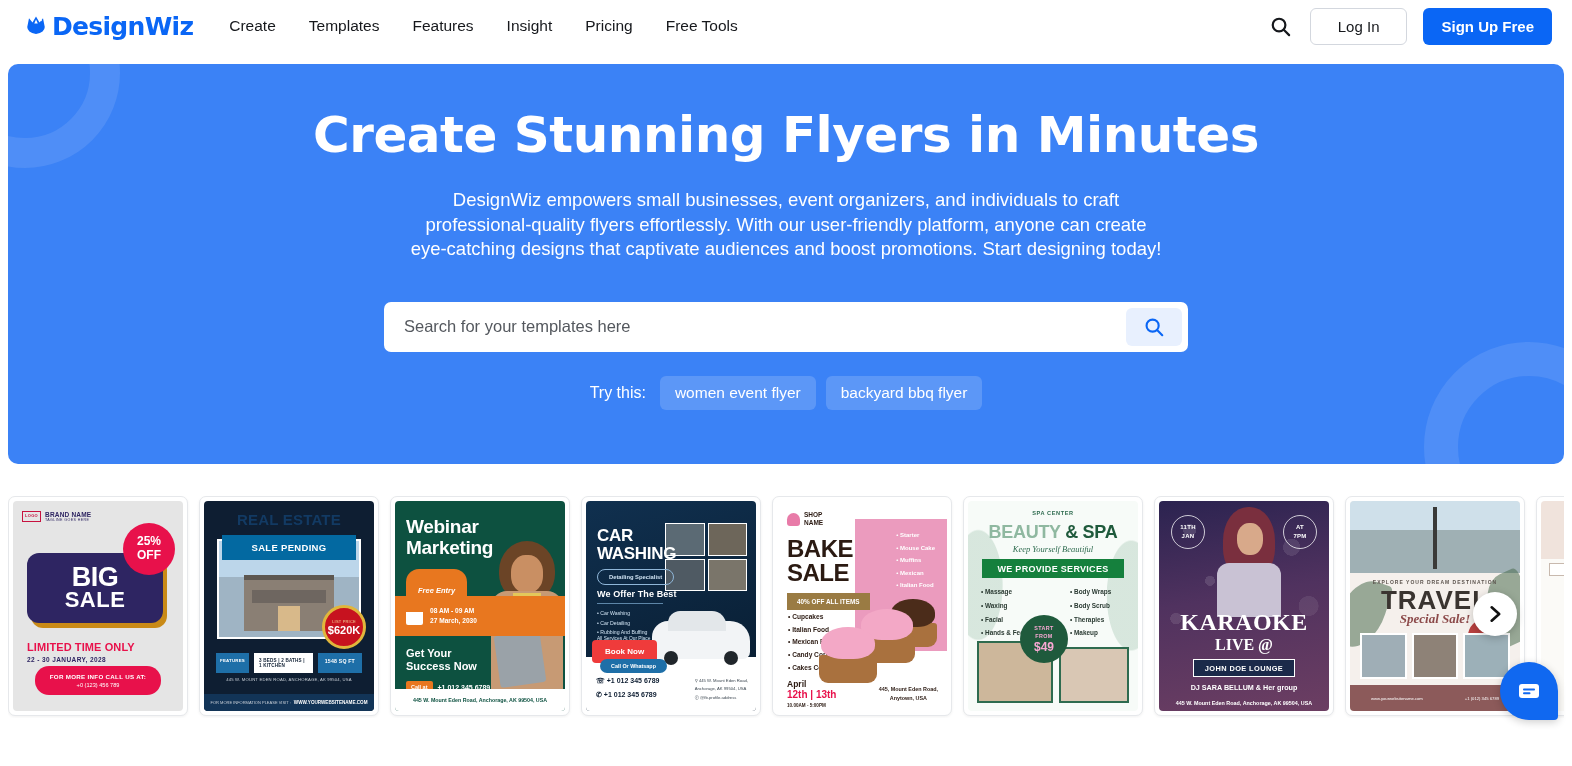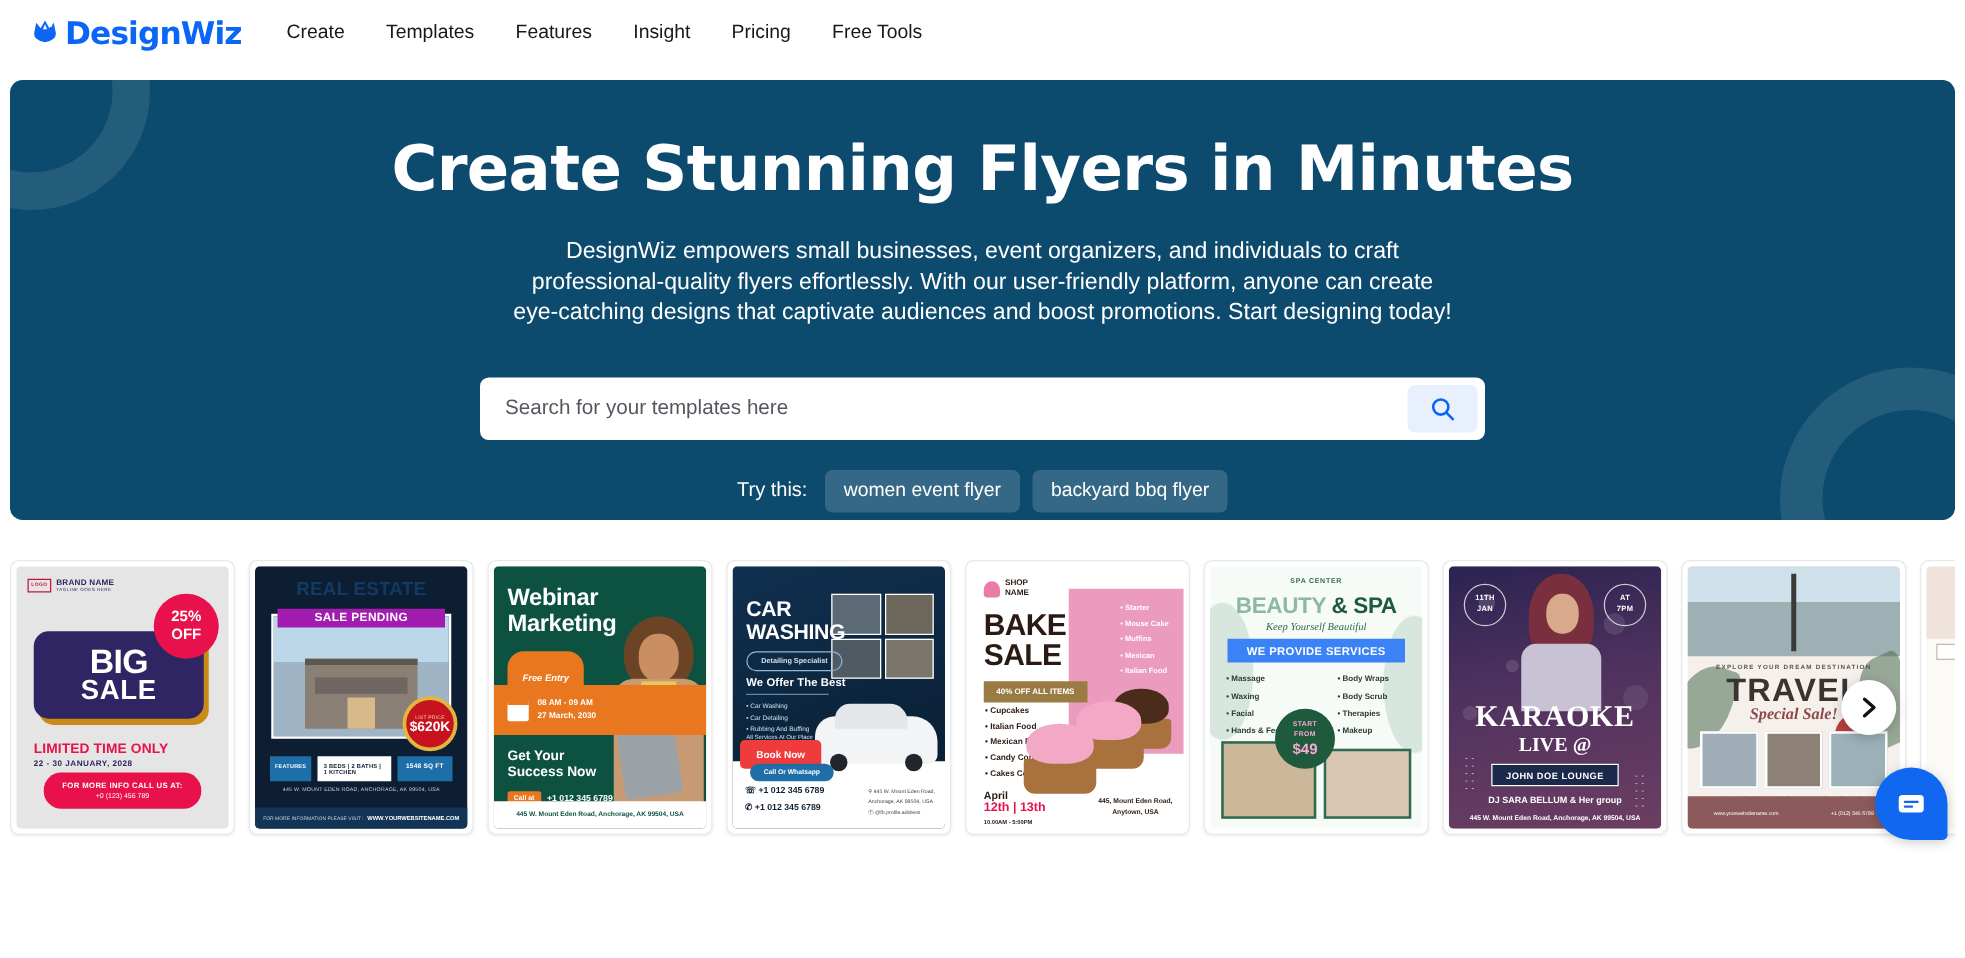--- a/index.html
+++ b/index.html
@@ -73,22 +73,22 @@
     color: #ffffff;
     cursor: pointer;
     font-family: "Liberation Sans", sans-serif;
     white-space: nowrap;
   }
 
   
   .hero-wrap { padding: 12px 8px 0 8px; }
   .hero {
     position: relative;
-    height: 352px;
-    background: #0c4a6e;
+    height: 400px;
+    background: #3b82f6;
     border-radius: 10px;
     overflow: hidden;
     text-align: center;
   }
   .hero-deco-tl {
     position: absolute;
     left: -78px; top: -86px;
     width: 190px; height: 190px;
     border-radius: 50%;
     border: 30px solid rgba(255,255,255,0.10);
@@ -237,21 +237,21 @@
   .f1 .sale { color:#fff; font-size:22px; font-weight:bold; line-height:1; letter-spacing:.5px;}
   .f1 .lto { position:absolute; left:14px; top:140px; color:#E8114B; font-size:11px; font-weight:bold; letter-spacing:.1px;}
   .f1 .dt { position:absolute; left:14px; top:155px; color:#2E2562; font-size:6.5px; font-weight:bold; letter-spacing:.4px;}
   .f1 .cta { position:absolute; left:22px; right:22px; bottom:16px; background:#E8114B; color:#fff; border-radius:14px; padding:7px 4px; text-align:center;}
   .f1 .cta b { font-size:6.2px; letter-spacing:.3px; display:block;}
   .f1 .cta i { font-size:5.6px; font-style:normal; display:block; margin-top:2px;}
 
   
   .f2 { background: #0E1E32; }
   .f2 .t { position:absolute; top:10px; left:0; right:0; text-align:center; color:#123A63; font-size:15px; font-weight:bold; letter-spacing:.2px;}
-  .f2 .ribbon { position:absolute; top:34px; left:18px; right:18px; height:15px; background:#a21caf; color:#fff; font-size:9.5px; font-weight:bold; display:flex; align-items:center; justify-content:center; letter-spacing:.3px; z-index:4;}
+  .f2 .ribbon { position:absolute; top:34px; left:18px; right:18px; height:25px; background:#0369a1; color:#fff; font-size:9.5px; font-weight:bold; display:flex; align-items:center; justify-content:center; letter-spacing:.3px; z-index:4;}
   .f2 .photo { position:absolute; top:38px; left:13px; right:13px; height:100px; border:2px solid #fff;
      background: linear-gradient(#bcd6ea 0 38%, #9fb4c4 38% 100%); overflow:hidden;}
   .f2 .house { position:absolute; left:18%; right:18%; bottom:6px; height:56px; background:#8a7f74; border-top:5px solid #5d5750;}
   .f2 .house:before{content:"";position:absolute;left:8px;right:8px;top:10px;height:13px;background:#6e6660;}
   .f2 .house:after{content:"";position:absolute;left:38%;right:38%;bottom:0;top:26px;background:#d8b98a;}
   .f2 .coin { position:absolute; right:8px; top:104px; width:44px; height:44px; border-radius:50%; background:#C7121F; border:3px solid #E0B63C; display:flex; flex-direction:column; align-items:center; justify-content:center; z-index:5;}
   .f2 .coin u { font-size:4px; color:#F3D79A; text-decoration:none; letter-spacing:.2px;}
   .f2 .coin b { font-size:11px; color:#fff;}
   .f2 .feat { position:absolute; left:12px; top:152px; display:flex; align-items:stretch; gap:5px; right:12px;}
   .f2 .featlab { background:#1E6FA8; color:#fff; font-size:4.4px; font-weight:bold; padding:5px 4px; letter-spacing:.2px;}
@@ -323,21 +323,21 @@
   .f5 .days { position:absolute; left:10px; bottom:11px; color:#E8114B; font-size:10px; font-weight:bold;}
   .f5 .hrs { position:absolute; left:10px; bottom:3px; color:#2b1a12; font-size:4.6px; font-weight:bold;}
   .f5 .adr5 { position:absolute; right:9px; bottom:8px; color:#2b1a12; font-size:5.4px; font-weight:bold; line-height:1.7; text-align:center;}
 
   
   .f6 { background:#F7FBF8; }
   .f6 .sc { position:absolute; left:0; right:0; top:9px; text-align:center; color:#2E6B4F; font-size:5.6px; font-weight:bold; letter-spacing:.6px;}
   .f6 .bs { position:absolute; left:0; right:0; top:21px; text-align:center; font-size:18px; font-weight:bold; color:#8FB8A0; letter-spacing:-.3px;}
   .f6 .bs b { color:#1F5A3C;}
   .f6 .ky { position:absolute; left:0; right:0; top:43px; text-align:center; font-family:"Liberation Serif",serif; font-style:italic; color:#2E6B4F; font-size:8.5px;}
-  .f6 .wps { position:absolute; left:14px; right:14px; top:58px; height:19px; background:#3b82f6; color:#fff; font-size:9px; font-weight:bold; display:flex; align-items:center; justify-content:center; letter-spacing:.3px;}
+  .f6 .wps { position:absolute; left:14px; right:14px; top:58px; height:19px; background:#15803d; color:#fff; font-size:9px; font-weight:bold; display:flex; align-items:center; justify-content:center; letter-spacing:.3px;}
   .f6 .c1 { position:absolute; left:13px; top:84px; color:#2b3b33; font-size:6.4px; font-weight:bold; line-height:2.15;}
   .f6 .c2 { position:absolute; left:102px; top:84px; color:#2b3b33; font-size:6.4px; font-weight:bold; line-height:2.15;}
   .f6 .start { position:absolute; left:52px; top:114px; width:48px; height:48px; border-radius:50%; background:#1F5A3C; color:#f9a8d4; display:flex; flex-direction:column; align-items:center; justify-content:center; z-index:4; font-weight:bold;}
   .f6 .start u { font-size:5.4px; text-decoration:none; letter-spacing:.4px; line-height:1.5;}
   .f6 .start b { font-size:12px;}
   .f6 .p1 { position:absolute; left:9px; bottom:8px; width:76px; height:62px; background:#CDB79B; border:2px solid #2E6B4F;}
   .f6 .p2 { position:absolute; right:9px; bottom:8px; width:70px; height:56px; background:#D9C7B4; border:2px solid #2E6B4F;}
   .f6 .leafbg { position:absolute; inset:0; background:
       radial-gradient(ellipse 40px 90px at 6% 40%, rgba(143,184,160,.30) 0 60%, transparent 62%),
       radial-gradient(ellipse 40px 90px at 96% 45%, rgba(143,184,160,.30) 0 60%, transparent 62%);}
@@ -405,20 +405,30 @@
 
   <nav class="nav">
     <span class="nav-item">Create</span>
     <span class="nav-item">Templates</span>
     <span class="nav-item">Features</span>
     <span class="nav-item">Insight</span>
     <span class="nav-item">Pricing</span>
     <span class="nav-item">Free Tools</span>
   </nav>
 
+  <div class="header-right">
+    <div class="search-icon-btn">
+      <svg width="23" height="23" viewBox="0 0 24 24">
+        <circle cx="10.5" cy="10.5" r="6.6" fill="none" stroke="#16181c" stroke-width="2.3"></circle>
+        <line x1="15.4" y1="15.4" x2="21" y2="21" stroke="#16181c" stroke-width="2.3" stroke-linecap="round"></line>
+      </svg>
+    </div>
+    <button class="btn-login">Log In</button>
+    <button class="btn-signup">Sign Up Free</button>
+  </div>
 </div>
 
 <div class="hero-wrap">
   <div class="hero">
     <div class="hero-deco-tl"></div>
     <div class="hero-deco-br"></div>
 
     <div class="hero-inner">
       <h1 class="hero-title">Create Stunning Flyers in Minutes</h1>
 

